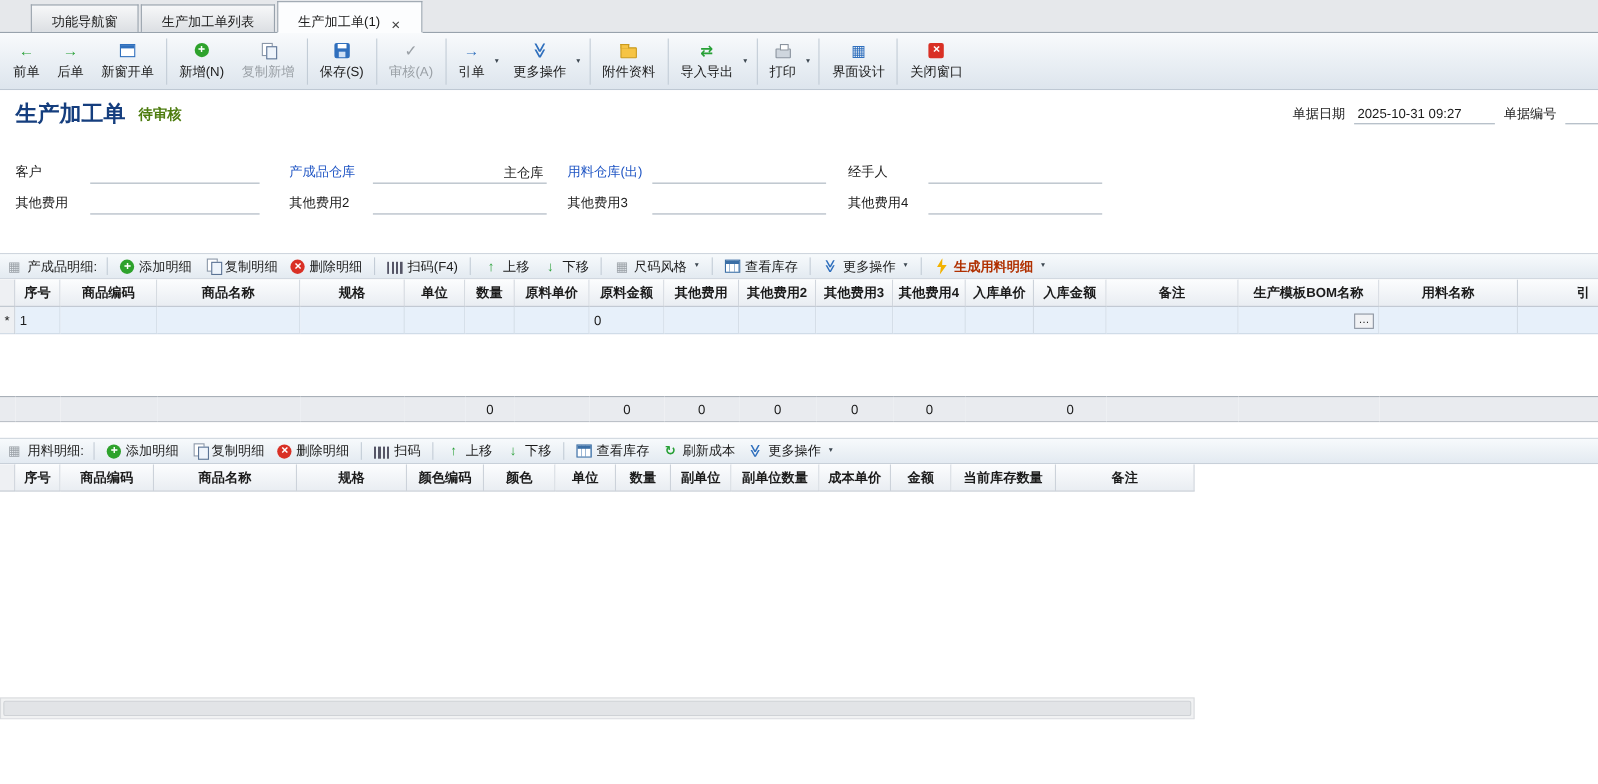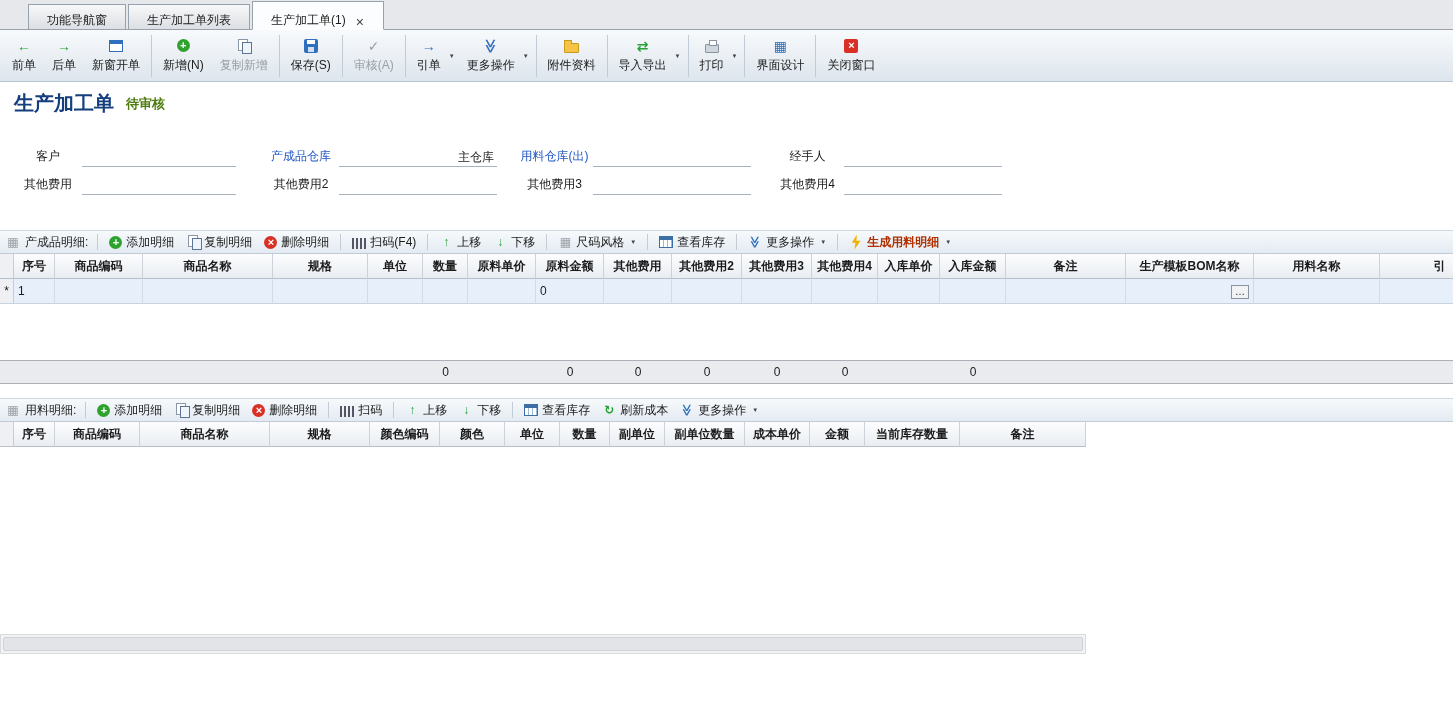--- a/index.html
+++ b/index.html
@@ -64,21 +64,21 @@
   .flabel { white-space:nowrap; }
 
   .ufield { border:none; border-bottom:1px solid #a7b2bd; background:transparent; height:18px; font-size:12px;
             font-family:inherit; padding:0 3px; color:#1b1b1b; }
   .datein { width:128px; }
   .nofield { width:34px; margin-right:-18px; }
 
   
   .form { height:105px; padding:14px 0 0 14px; background:#fff; }
   .frow { display:flex; align-items:flex-end; height:28px; }
-  .flab { white-space:nowrap; padding-bottom:2px;text-align:center; }
+  .flab { white-space:nowrap; padding-bottom:2px; }
   .blue { color:#1f55c4; }
   .w1l { width:68px; } .w1f { width:154px; margin-right:27px; }
   .w2l { width:76px; } .w2f { width:158px; margin-right:19px;text-align:right; }
   .w3l { width:77px; } .w3f { width:158px; margin-right:20px; }
   .w4l { width:73px; } .w4f { width:158px; }
 
   
   .secbar { height:24px; background:linear-gradient(#f7fafc,#e3eaf1); border-top:1px solid #cfd6de; border-bottom:1px solid #c2cbd5;
             display:flex; align-items:center; padding:0 6px; white-space:nowrap; }
   .stitle { display:inline-flex; align-items:center; gap:5px; margin-right:4px; }
@@ -226,20 +226,26 @@
       <span class="ic">
           <span class="ico-closewin">×</span>
         </span>
       <span class="lbl">关闭窗口</span>
     </div>
   </div>
 
   <div class="titlebar">
     <span class="title">生产加工单</span>
     <span class="status">待审核</span>
+    <div class="titleright">
+      <span class="flabel">单据日期</span>
+      <input class="ufield datein" value="2025-10-31 09:27" style="">
+      <span class="flabel">单据编号</span>
+      <input class="ufield nofield" style="">
+    </div>
   </div>
 
   <div class="form">
     <div class="frow">
       <span class="flab w1l">客户</span>
       <input class="ufield w1f" style="">
       <span class="flab w2l blue">产成品仓库</span>
       <input class="ufield w2f" value="主仓库" style="">
       <span class="flab w3l blue">用料仓库(出)</span>
       <input class="ufield w3f" style="">

